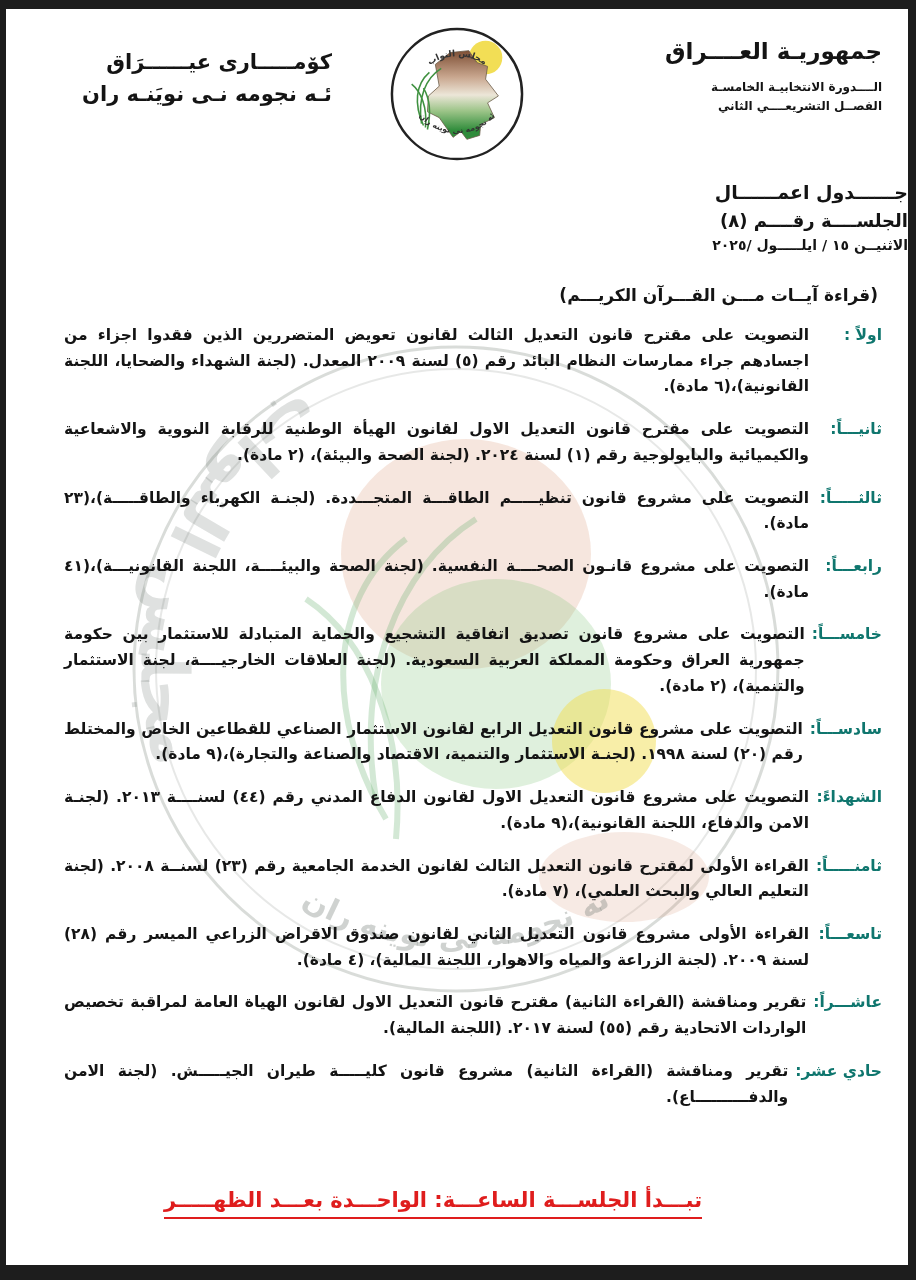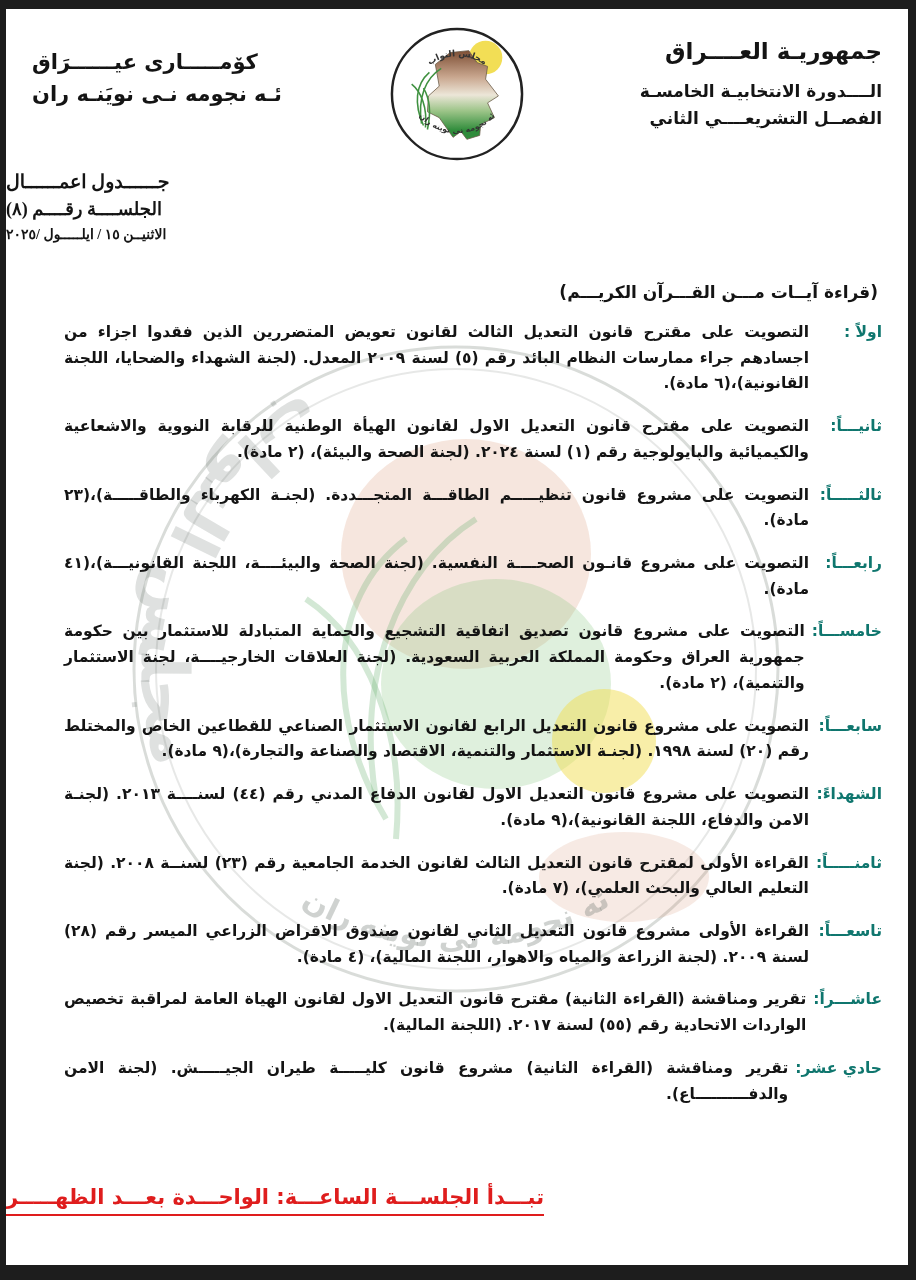--- a/index.html
+++ b/index.html
@@ -25,54 +25,54 @@
     pointer-events:none;
   }
   
   .header{
     display:flex;direction:rtl;
     padding:26px 26px 0 26px;
     position:relative;z-index:2;
   }
   .h-right{width:300px;text-align:right;font-size:23px;line-height:1.45;letter-spacing:0.5px;}
   .h-center{flex:1;display:flex;justify-content:center;align-items:flex-start;margin-top:-10px;}
-  .h-left{width:300px;text-align:left;font-size:21px;line-height:1.5;direction:rtl;padding-top:12px;}
-  .session-info{margin-top:10px;font-size:17px;line-height:1.55;}
+  .h-left{width:300px;text-align:right;font-size:21px;line-height:1.5;direction:rtl;padding-top:12px;}
+  .session-info{margin-top:10px;font-size:12px;line-height:1.55;}
   
   .title-block{
     position:relative;z-index:2;
-    text-align:left;direction:rtl;
-    margin-top:4px;line-height:1.55;font-family:Liberation Serif, serif;
+    text-align:right;direction:rtl;
+    margin-top:15px;line-height:1.55;
   }
   .title-line1{font-size:19px;}
   .title-line2{font-size:18px;}
   .title-line3{font-size:14px;}
   .quran-line{
     position:relative;z-index:2;
     direction:rtl;text-align:right;
-    padding:0 30px;margin-top:36px;font-size:17px;
+    padding:0 30px;margin-top:28px;font-size:17px;
   }
   
   .items{
     position:relative;z-index:2;
     direction:rtl;
     padding:18px 26px 0 58px;
   }
   .item{
     display:flex;direction:rtl;
     gap:7px;
     margin-bottom:17px;
     font-size:15.5px;line-height:1.66;
   }
   .item-label{color:#0f766e;white-space:nowrap;min-width:66px;}
   .item-text{flex:1;text-align:justify;}
   
   .footer{
     position:relative;z-index:2;
-    direction:rtl;text-align:left;
+    direction:rtl;text-align:center;
     padding-right:48px;margin-top:78px;
   }
   .footer-text{
     display:inline-block;
     color:#df1d1d;font-size:21px;
     border-bottom:2.5px solid #df1d1d;
     padding-bottom:5px;
   }
 </style>
 </head>
@@ -178,21 +178,21 @@
       <span class="item-label">رابعـــاً:</span>
       <span class="item-text">التصويت على مشروع قانـون الصحــــة النفسية. (لجنة الصحة والبيئــــة، اللجنة القانونيـــة)،(٤١ مادة).</span>
     </div>
 
     <div class="item">
       <span class="item-label">خامســـاً:</span>
       <span class="item-text">التصويت على مشروع قانون تصديق اتفاقية التشجيع والحماية المتبادلة للاستثمار بين حكومة جمهورية العراق وحكومة المملكة العربية السعودية. (لجنة العلاقات الخارجيــــة، لجنة الاستثمار والتنمية)، (٢ مادة).</span>
     </div>
 
     <div class="item">
-      <span class="item-label">سابعـــاً:</span>
+      <span class="item-label">سادســـاً:</span>
       <span class="item-text">التصويت على مشروع قانون التعديل الرابع لقانون الاستثمار الصناعي للقطاعين الخاص والمختلط رقم (٢٠) لسنة ١٩٩٨. (لجنـة الاستثمار والتنمية، الاقتصاد والصناعة والتجارة)،(٩ مادة).</span>
     </div>
 
     <div class="item">
       <span class="item-label">الشهداءً:</span>
       <span class="item-text">التصويت على مشروع قانون التعديل الاول لقانون الدفاع المدني رقم (٤٤) لسنــــة ٢٠١٣. (لجنـة الامن والدفاع، اللجنة القانونية)،(٩ مادة).</span>
     </div>
 
     <div class="item">
       <span class="item-label">ثامنـــــاً:</span>

